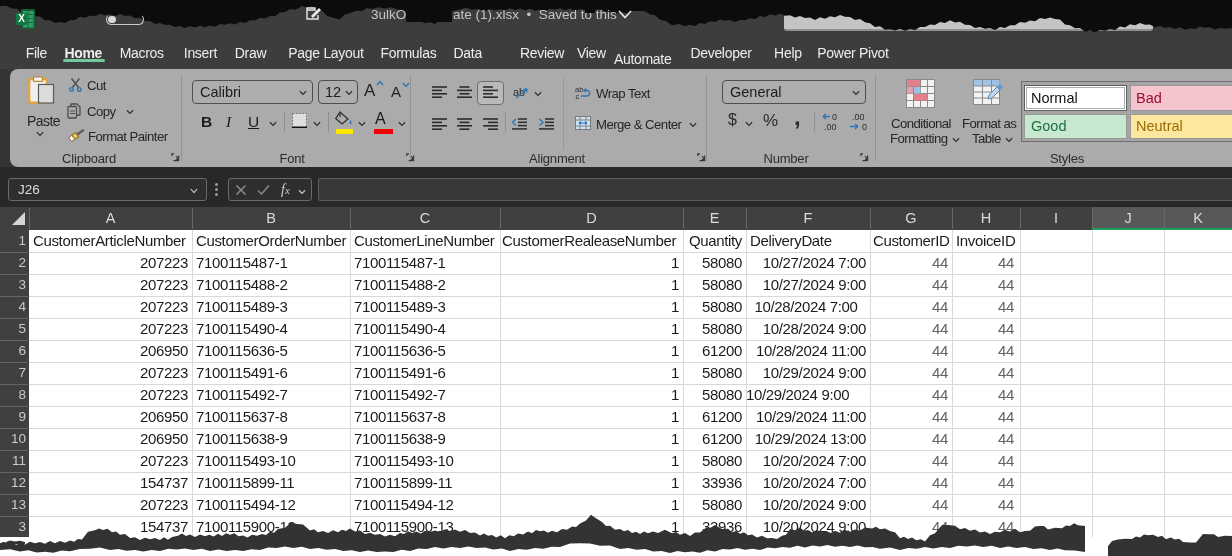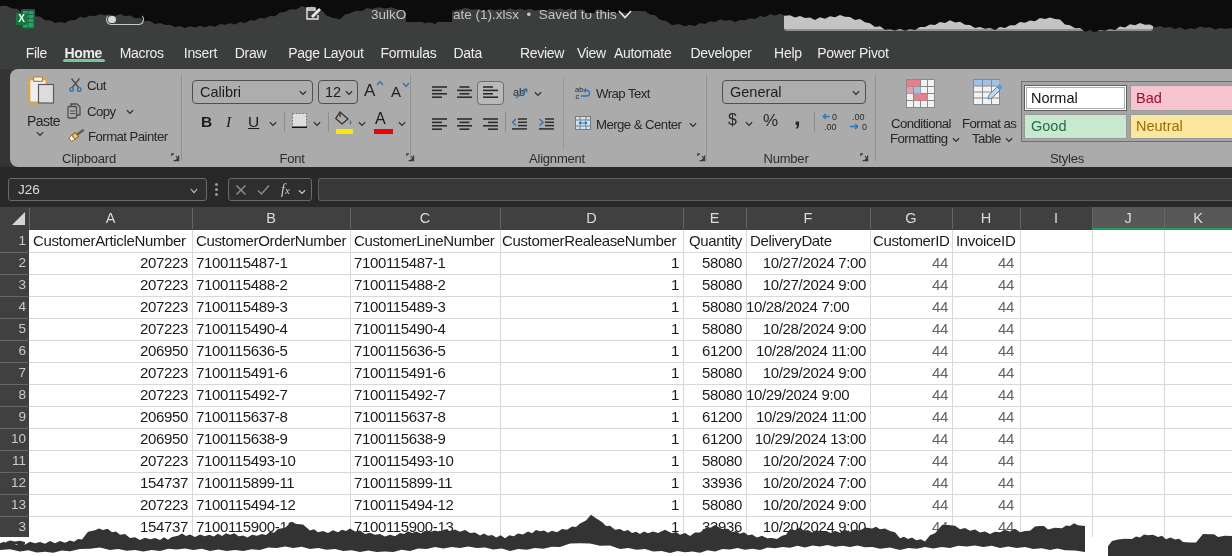--- a/index.html
+++ b/index.html
@@ -47,21 +47,21 @@
 <div class="tab" style="left:25.7px;">File</div>
 <div class="tab" style="left:64.4px;font-weight:bold;">Home</div>
 <div class="tab" style="left:119.7px;">Macros</div>
 <div class="tab" style="left:183.8px;">Insert</div>
 <div class="tab" style="left:234.8px;">Draw</div>
 <div class="tab" style="left:288.3px;">Page Layout</div>
 <div class="tab" style="left:380.4px;">Formulas</div>
 <div class="tab" style="left:453.5px;">Data</div>
 <div class="tab" style="left:519.9px;">Review</div>
 <div class="tab" style="left:577px;">View</div>
-<div class="tab" style="left:613.9px;">Automate</div>
+<div class="tab" style="left:613.9px;margin-top:6px;">Automate</div>
 <div class="tab" style="left:690.4px;">Developer</div>
 <div class="tab" style="left:774.1px;">Help</div>
 <div class="tab" style="left:817.3px;">Power Pivot</div>
 <div class="ab" style="left:62.5px;top:58.5px;width:42px;height:3.5px;background:#73c89e;border-radius:2px"></div>
 <div class="ab" style="left:10px;top:69px;width:1222px;height:98px;background:#ababab;border-radius:8px 0 0 8px"></div>
 <div class="sep" style="left:181px"></div>
 <div class="sep" style="left:410px"></div>
 <div class="sep" style="left:706px"></div>
 <div class="sep" style="left:875px"></div>
 <div class="glbl" style="left:89px">Clipboard</div>
@@ -437,21 +437,21 @@
 <div class="cell" style="left:500px;top:274px;width:179px;text-align:right">1</div>
 <div class="cell" style="left:683px;top:274px;width:59px;text-align:right">58080</div>
 <div class="cell" style="left:746px;top:274px;width:120px;text-align:right">10/27/2024 9:00</div>
 <div class="cell gray44" style="left:870px;top:274px;width:78px;text-align:right">44</div>
 <div class="cell gray44" style="left:952px;top:274px;width:62px;text-align:right">44</div>
 <div class="cell" style="left:29px;top:296px;width:159px;text-align:right">207223</div>
 <div class="cell" style="left:196px;top:296px">7100115489-3</div>
 <div class="cell" style="left:354px;top:296px">7100115489-3</div>
 <div class="cell" style="left:500px;top:296px;width:179px;text-align:right">1</div>
 <div class="cell" style="left:683px;top:296px;width:59px;text-align:right">58080</div>
-<div class="cell" style="left:746px;top:296px;width:120px;text-align:left">10/28/2024 7:00</div>
+<div class="cell" style="left:746px;top:296px;width:120px;text-align:center">10/28/2024 7:00</div>
 <div class="cell gray44" style="left:870px;top:296px;width:78px;text-align:right">44</div>
 <div class="cell gray44" style="left:952px;top:296px;width:62px;text-align:right">44</div>
 <div class="cell" style="left:29px;top:318px;width:159px;text-align:right">207223</div>
 <div class="cell" style="left:196px;top:318px">7100115490-4</div>
 <div class="cell" style="left:354px;top:318px">7100115490-4</div>
 <div class="cell" style="left:500px;top:318px;width:179px;text-align:right">1</div>
 <div class="cell" style="left:683px;top:318px;width:59px;text-align:right">58080</div>
 <div class="cell" style="left:746px;top:318px;width:120px;text-align:right">10/28/2024 9:00</div>
 <div class="cell gray44" style="left:870px;top:318px;width:78px;text-align:right">44</div>
 <div class="cell gray44" style="left:952px;top:318px;width:62px;text-align:right">44</div>

